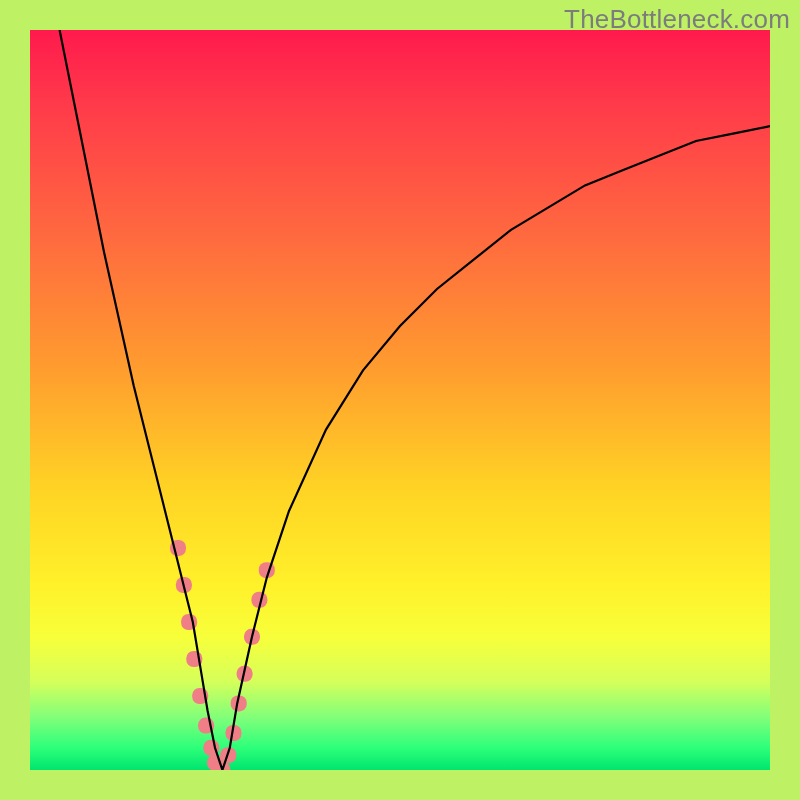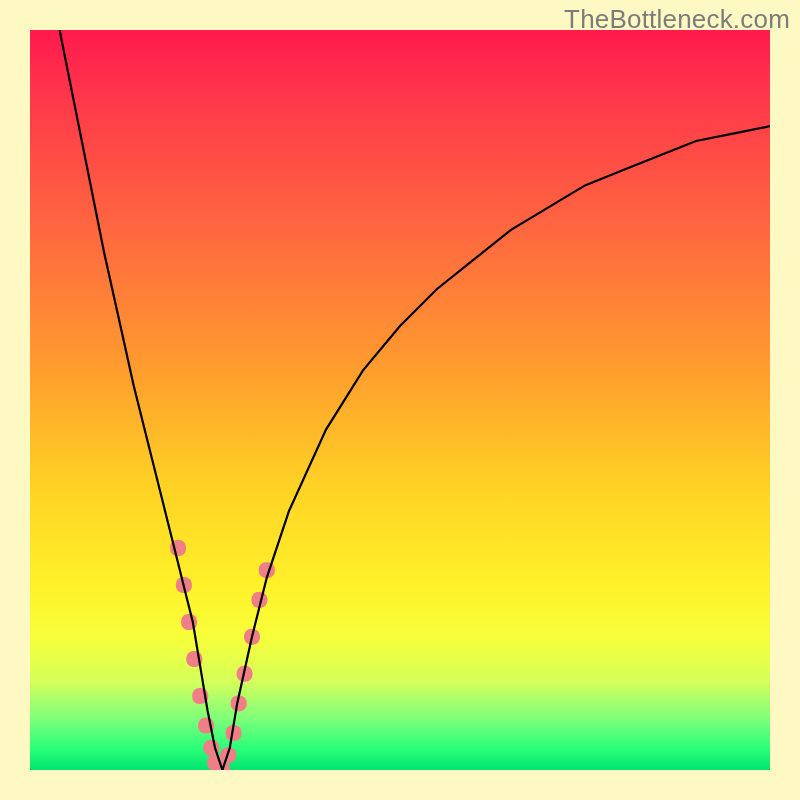--- a/index.html
+++ b/index.html
@@ -10,21 +10,21 @@
     overflow: hidden;
     background: #000;
     font-family: Arial, Helvetica, sans-serif;
   }
   .frame {
     position: absolute;
     left: 0;
     top: 0;
     width: 800px;
     height: 800px;
-    background: #fef9c3;
+    background: #bef264;
   }
   .plot {
     position: absolute;
     left: 30px;
     top: 30px;
     width: 740px;
     height: 740px;
     
     background: linear-gradient(
       to bottom,

